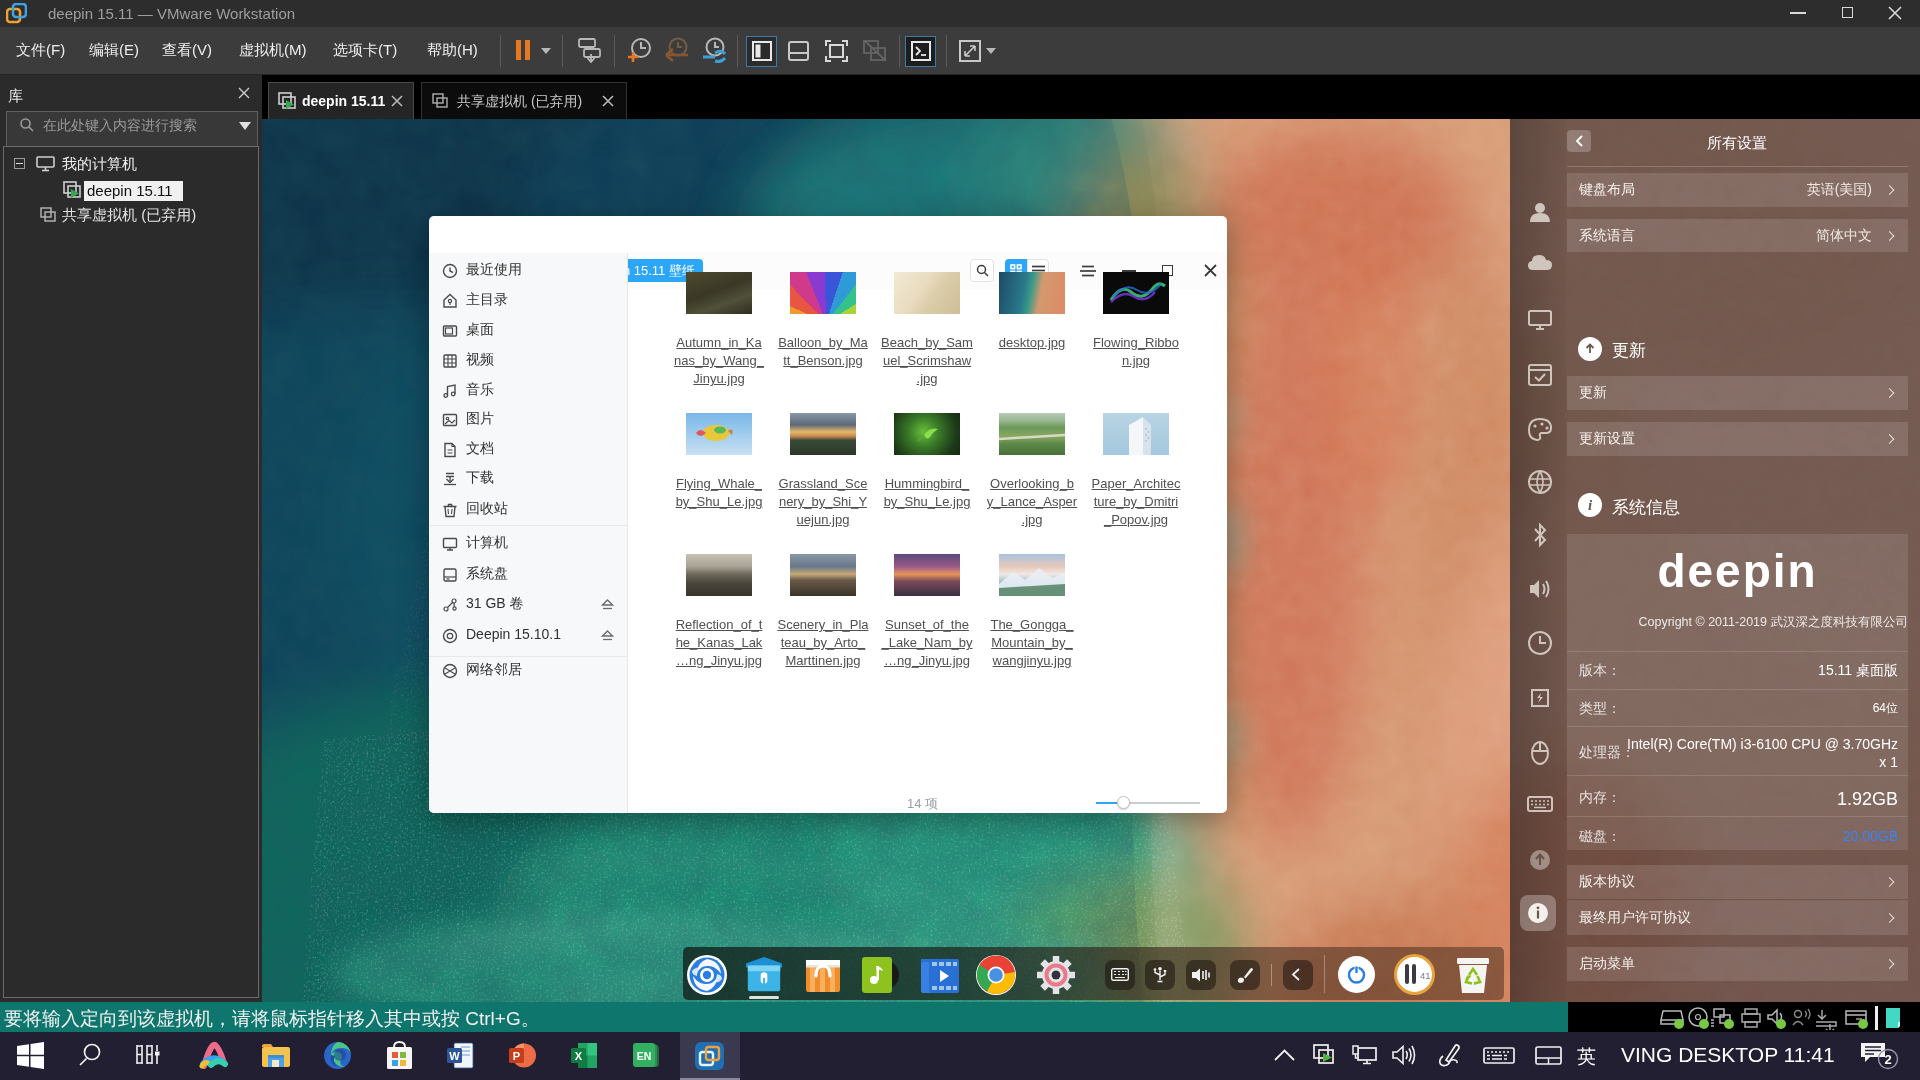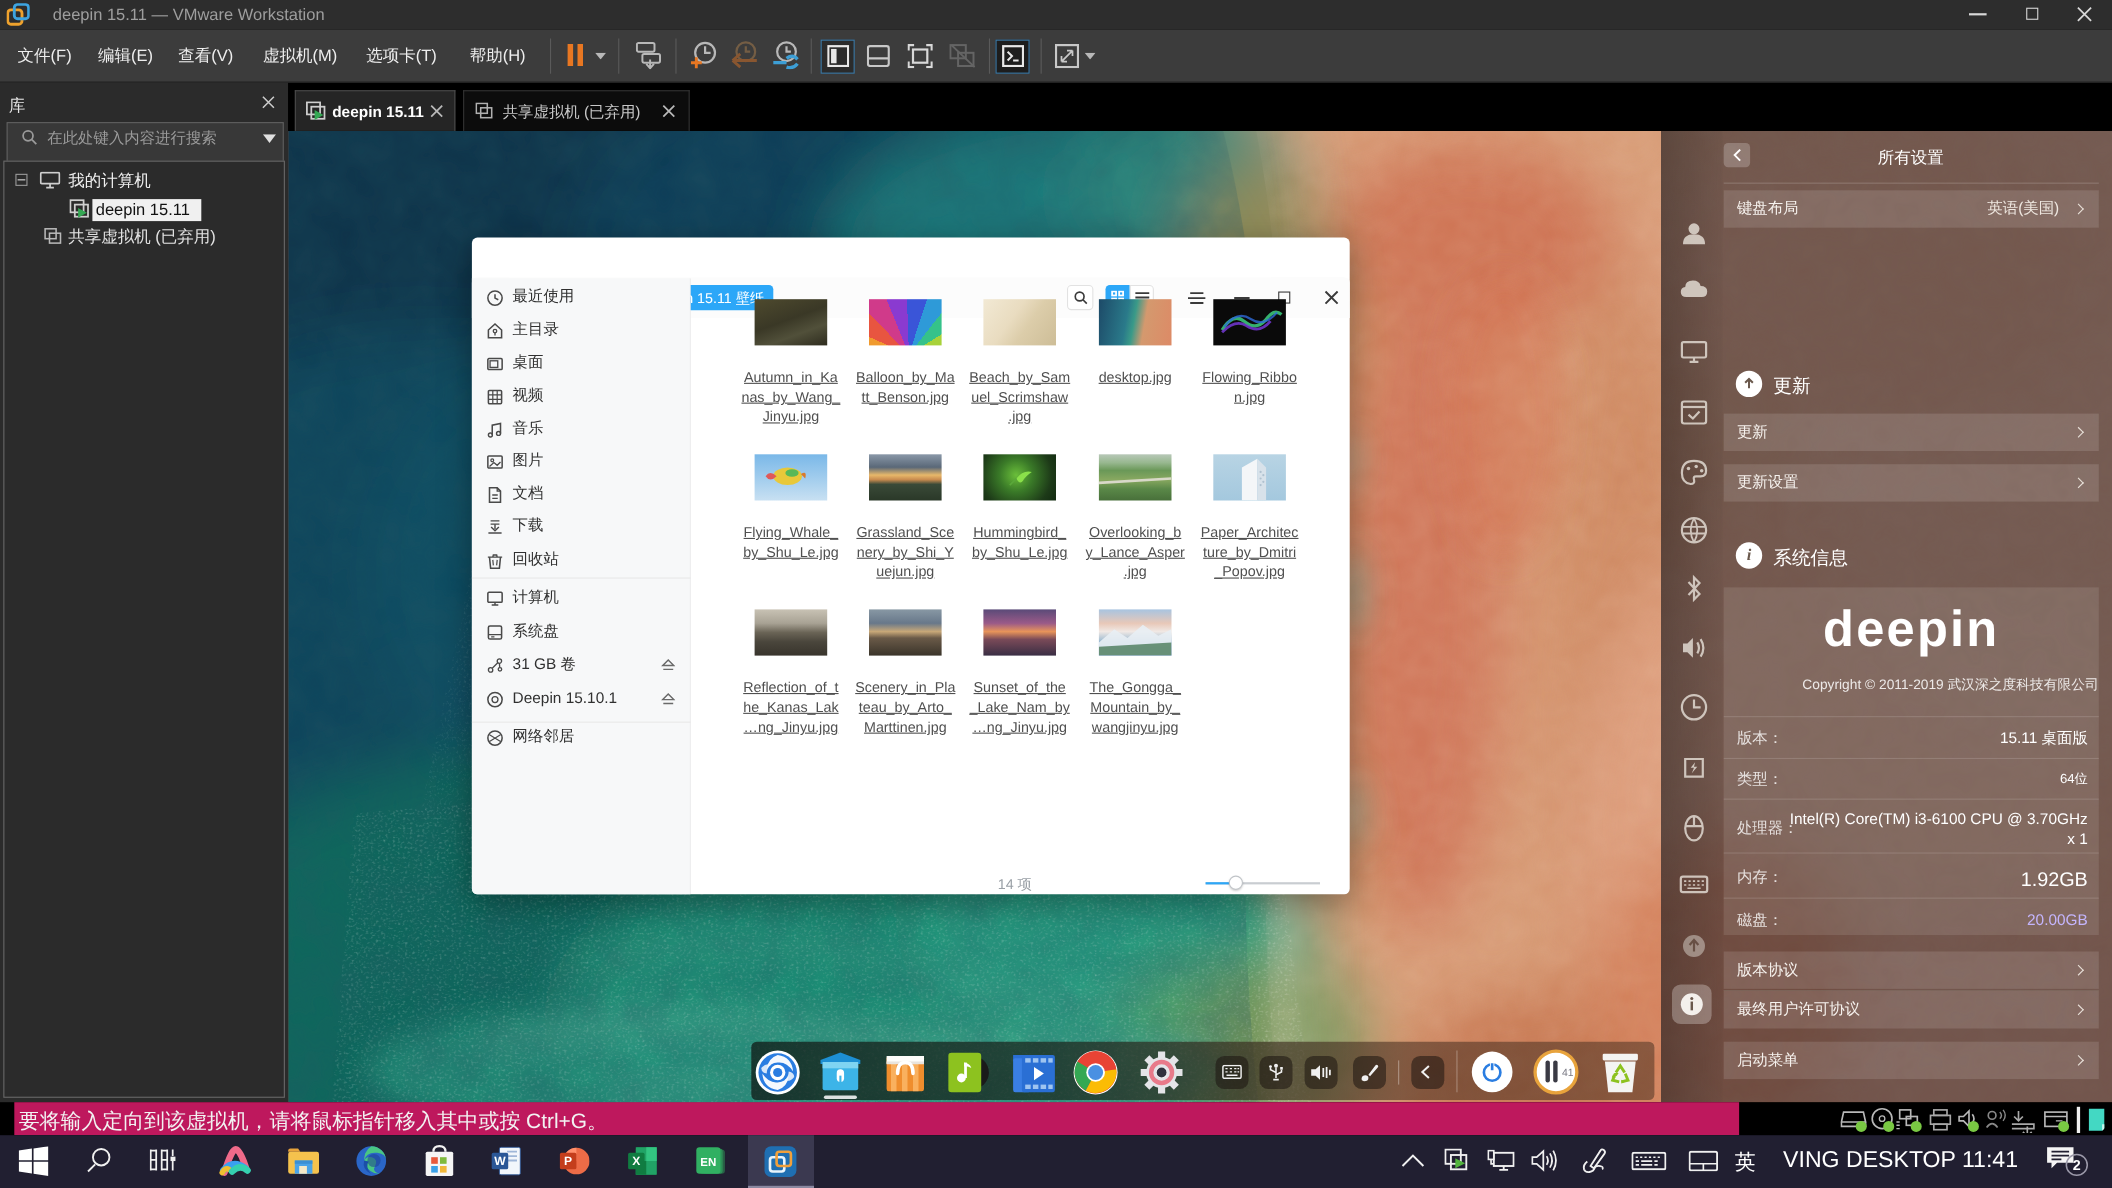--- a/index.html
+++ b/index.html
@@ -14,21 +14,21 @@
 .menuitem { position:absolute; top:14px; font-size:15px; color:#eeeeee; }
 .tsep { position:absolute; top:8px; width:1px; height:32px; background:#5a5a5a; }
 #leftpanel { left:0; top:75px; width:262px; height:927px; background:#2b2b2b; }
 #libhdr { position:absolute; left:8px; top:12px; font-size:15px; color:#e4e4e4; }
 #searchbox { position:absolute; left:6px; top:36px; width:252px; height:38px; background:#383838; border:1px solid #606060; }
 #treebox { position:absolute; left:3px; top:71px; width:256px; height:852px; background:#2b2b2b; border:1px solid #6a6a6a; }
 #tabbar { left:262px; top:75px; width:1658px; height:44px; background:#000000; }
 .tab { position:absolute; top:7px; height:37px; font-size:14px; }
 #tab1 { left:6px; width:146px; background:#252525; border:1px solid #4a4a4a; border-bottom:none; color:#ffffff; font-weight:bold; }
 #tab2 { left:159px; width:206px; background:#0c0c0c; border:1px solid #323232; border-bottom:none; color:#c8c8c8; }
-#statusbar { left:0; top:1002px; width:1568px; height:30px; background:#be185d;margin-left:13px; }
+#statusbar { left:0; top:1002px; width:1568px; height:30px; background:#0f766e; }
 #statustext { position:absolute; left:4px; top:4px; font-size:19px; color:#f2f2f2; }
 #taskbar { left:0; top:1032px; width:1920px; height:48px; background:#211f31; }
 
 
 #vm { left:262px; top:119px; width:1658px; height:883px; overflow:hidden; }
 
 
 #fm { left:167px; top:97px; width:798px; height:597px; background:#ffffff; border-radius:5px; box-shadow:0 8px 30px rgba(0,0,0,0.35); }
 #fmtitle { position:absolute; left:0; top:0; width:798px; height:37px; background:#fcfcfc; border-radius:5px 5px 0 0;margin-top:36px; }
 #fmside { position:absolute; left:0; top:37px; width:199px; height:560px; background:#f7f8f9; border-right:1px solid #e6e6e6; border-radius:0 0 0 5px; }
@@ -354,20 +354,25 @@
       <svg class="abs" style="left:65px;top:16px" width="8" height="12" viewBox="0 0 8 12">
           <path d="M7,1 L2,6 L7,11" fill="none" stroke="#ffffff" stroke-width="1.8"></path>
         </svg>
       <div class="abs" style="left:57px;top:15px;width:340px;text-align:center;font-size:15px;color:#ffffff">所有设置</div>
       <div class="abs" style="left:57px;top:47px;width:341px;height:1px;background:rgba(255,255,255,0.18)"></div>
       <div class="prow" style="top:54px;height:34px">
           <span class="lbl">键盘布局</span>
           <span class="val">英语(美国)</span>
           <span class="chev">❯</span>
         </div>
+      <div class="prow" style="top:100px;height:33px">
+          <span class="lbl">系统语言</span>
+          <span class="val">简体中文</span>
+          <span class="chev">❯</span>
+        </div>
       <div class="abs" style="left:68px;top:218px;width:24px;height:24px;border-radius:50%;background:#ffffff"></div>
       <svg class="abs" style="left:74px;top:224px" width="12" height="12" viewBox="0 0 12 12">
           <path d="M6,10 L6,2 M2.5,5 L6,1.5 L9.5,5" fill="none" stroke="#6a584c" stroke-width="1.8"></path>
         </svg>
       <div class="phead" style="left:102px;top:220px">更新</div>
       <div class="prow" style="top:257px;height:34px">
           <span class="lbl">更新</span>
           <span class="chev">❯</span>
         </div>
       <div class="prow" style="top:303px;height:34px">
@@ -388,21 +393,21 @@
       <div class="abs" style="left:57px;top:697px;width:341px;height:1px;background:rgba(255,255,255,0.14)"></div>
       <div class="abs" style="left:69px;top:543px;font-size:14px;color:rgba(255,255,255,0.8)">版本：</div>
       <div class="abs" style="left:69px;top:581px;font-size:14px;color:rgba(255,255,255,0.8)">类型：</div>
       <div class="abs" style="left:69px;top:625px;font-size:14px;color:rgba(255,255,255,0.8)">处理器：</div>
       <div class="abs" style="left:69px;top:670px;font-size:14px;color:rgba(255,255,255,0.8)">内存：</div>
       <div class="abs" style="left:69px;top:709px;font-size:14px;color:rgba(255,255,255,0.8)">磁盘：</div>
       <div class="abs" style="left:57px;top:543px;width:331px;text-align:right;font-size:14px;color:#ffffff">15.11 桌面版</div>
       <div class="abs" style="left:57px;top:581px;width:331px;text-align:right;font-size:12px;color:#ffffff">64位</div>
       <div class="abs" style="left:57px;top:616px;width:331px;text-align:right;font-size:14px;line-height:18px;color:#ffffff">Intel(R) Core(TM) i3-6100 CPU @ 3.70GHz<br>x 1</div>
       <div class="abs" style="left:57px;top:670px;width:331px;text-align:right;font-size:18px;color:#ffffff">1.92GB</div>
-      <div class="abs" style="left:57px;top:709px;width:331px;text-align:right;font-size:14px;color:#c4b5fd">20.00GB</div>
+      <div class="abs" style="left:57px;top:709px;width:331px;text-align:right;font-size:14px;color:#3b82f6">20.00GB</div>
       <div class="prow" style="top:746px;height:34px">
           <span class="lbl">版本协议</span>
           <span class="chev">❯</span>
         </div>
       <div class="prow" style="top:781px;height:35px;border-top:1px solid rgba(120,100,88,0.6)">
           <span class="lbl">最终用户许可协议</span>
           <span class="chev">❯</span>
         </div>
       <div class="prow" style="top:828px;height:34px">
           <span class="lbl">启动菜单</span>

